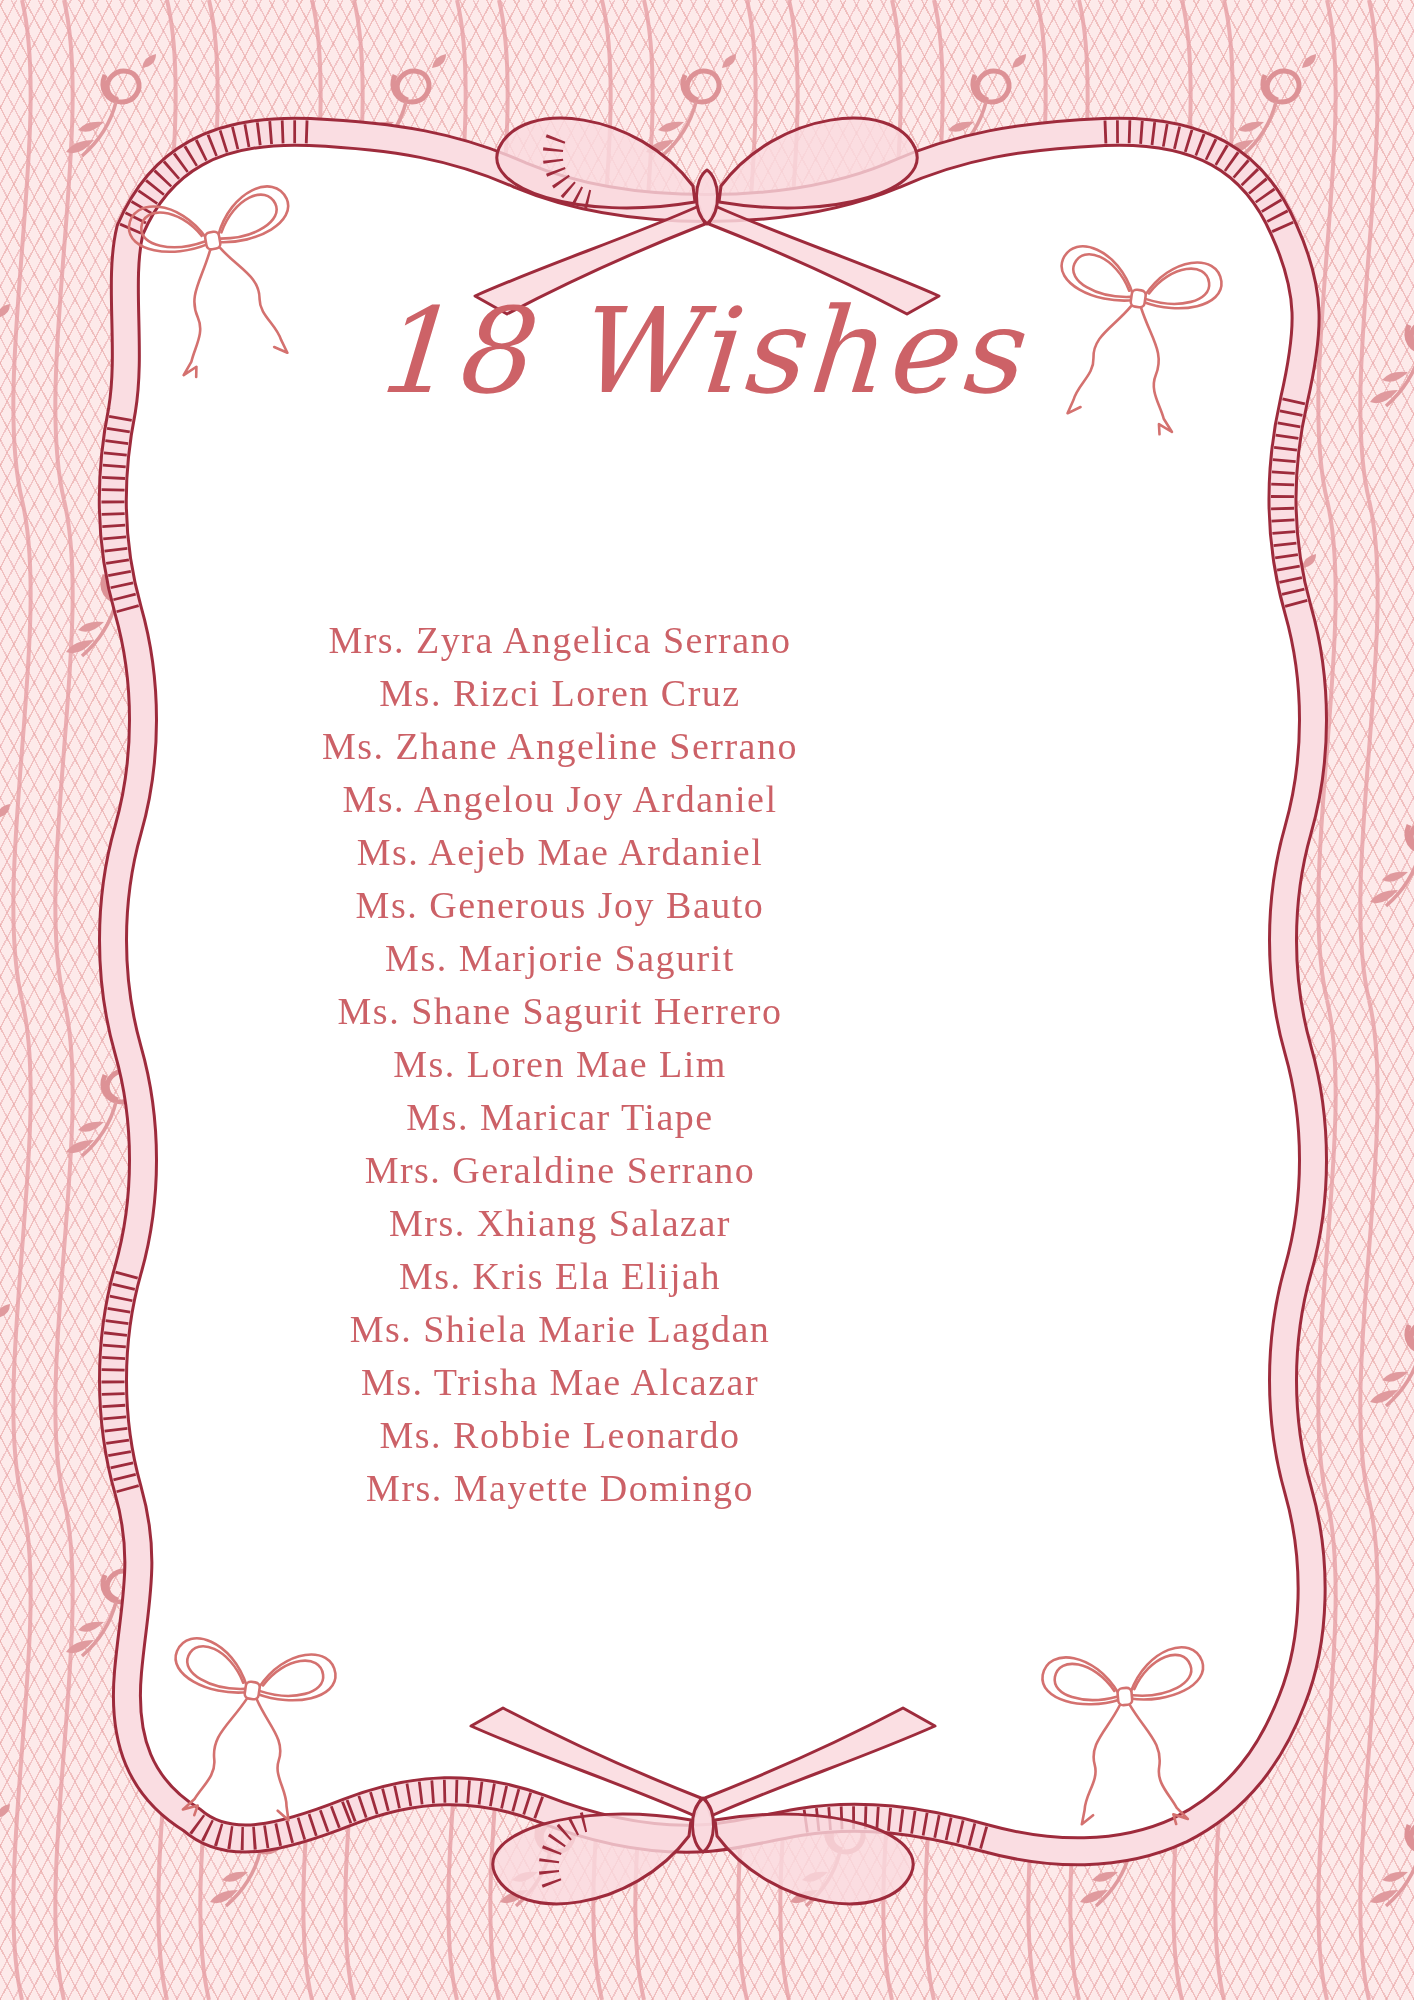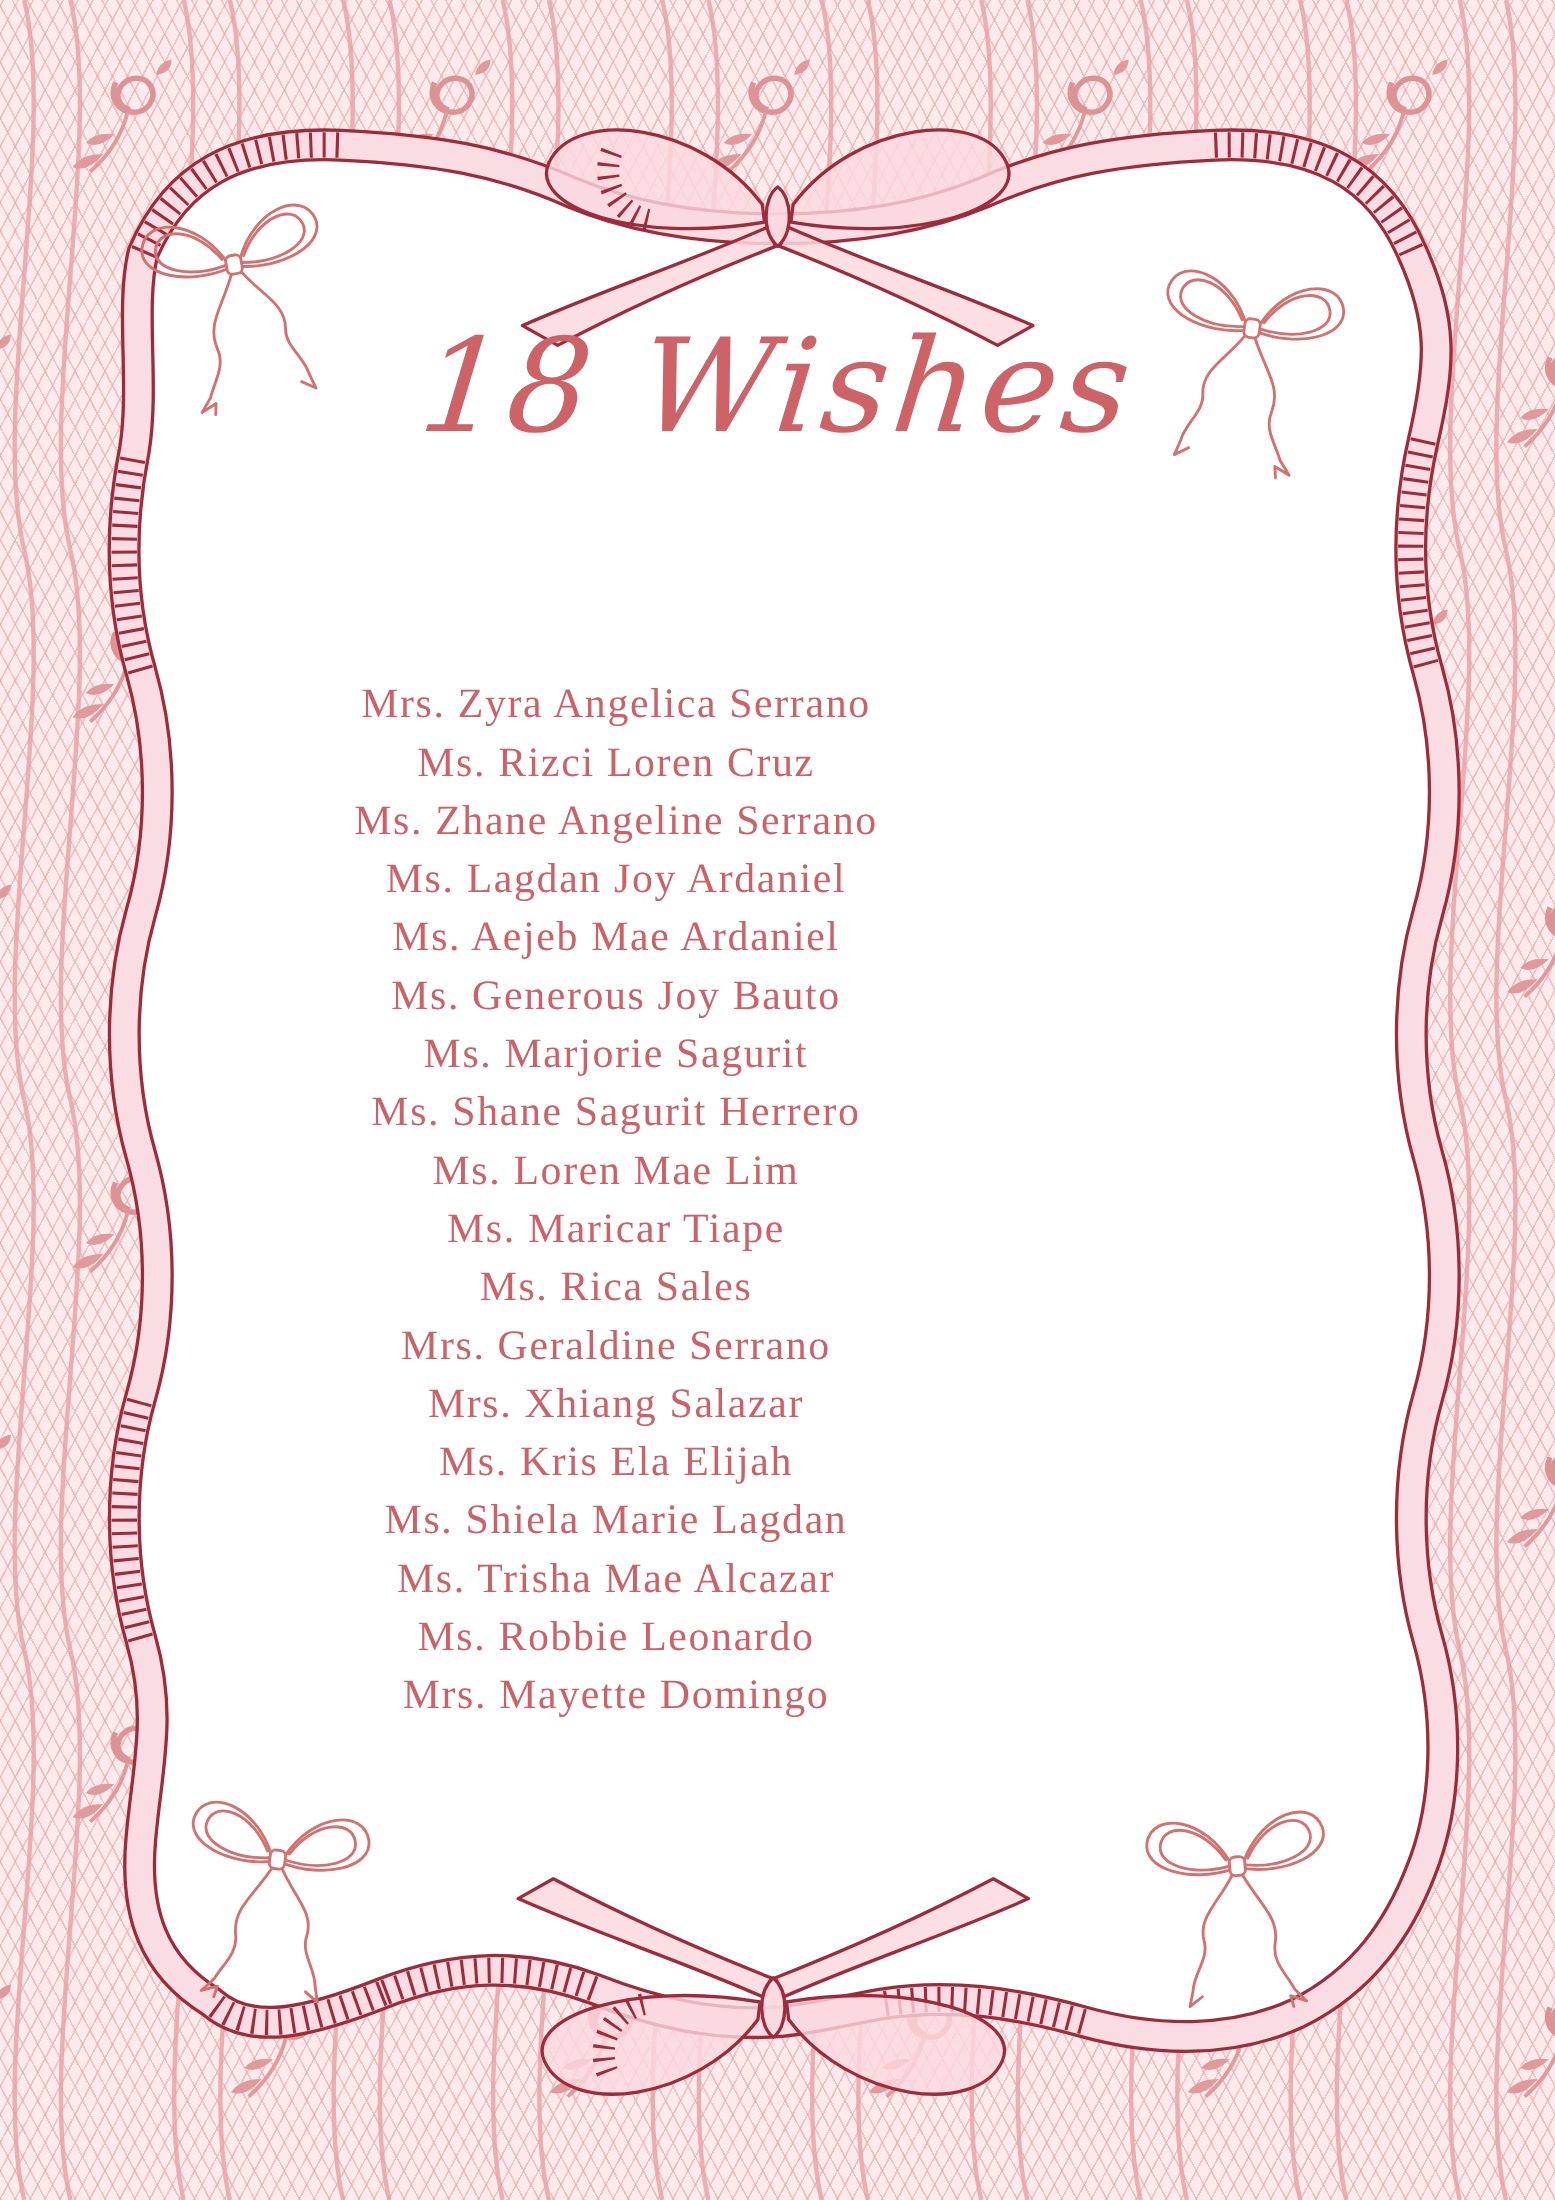--- a/index.html
+++ b/index.html
@@ -112,35 +112,34 @@
   <div class="title">18 Wishes</div>
 
   <div class="names">
 
       <div class="name-line">Mrs. Zyra Angelica Serrano</div>
 
       <div class="name-line">Ms. Rizci Loren Cruz</div>
 
       <div class="name-line">Ms. Zhane Angeline Serrano</div>
 
-      <div class="name-line">Ms. Lagdan Joy Ardaniel</div>
+      <div class="name-line">Ms. Angelou Joy Ardaniel</div>
 
       <div class="name-line">Ms. Aejeb Mae Ardaniel</div>
 
       <div class="name-line">Ms. Generous Joy Bauto</div>
 
       <div class="name-line">Ms. Marjorie Sagurit</div>
 
       <div class="name-line">Ms. Shane Sagurit Herrero</div>
 
       <div class="name-line">Ms. Loren Mae Lim</div>
 
       <div class="name-line">Ms. Maricar Tiape</div>
 
-      <div class="name-line">Ms. Rica Sales</div>
 
       <div class="name-line">Mrs. Geraldine Serrano</div>
 
       <div class="name-line">Mrs. Xhiang Salazar</div>
 
       <div class="name-line">Ms. Kris Ela Elijah</div>
 
       <div class="name-line">Ms. Shiela Marie Lagdan</div>
 
       <div class="name-line">Ms. Trisha Mae Alcazar</div>

